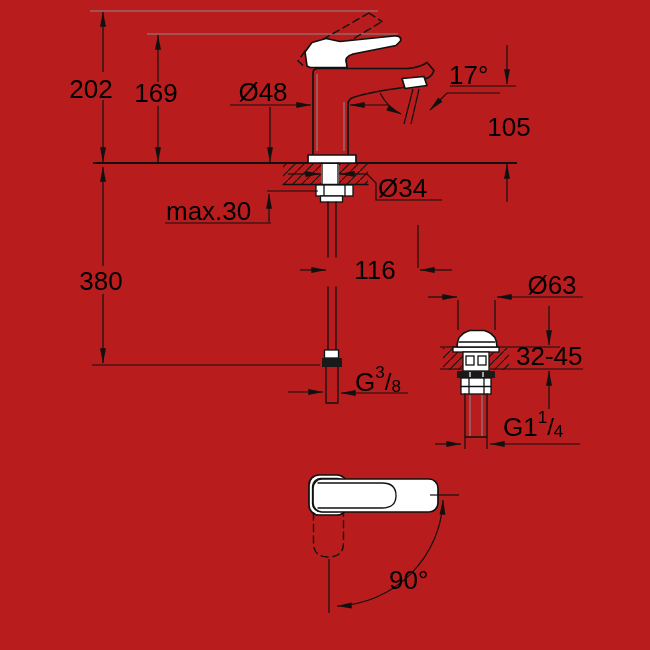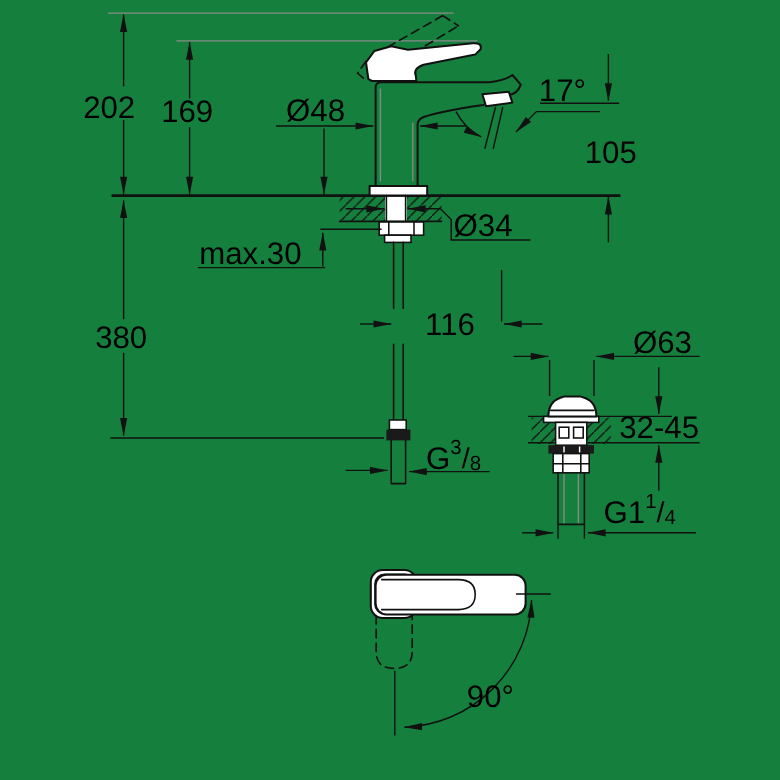--- a/index.html
+++ b/index.html
@@ -1,16 +1,16 @@
 <!DOCTYPE html>
 <html><head>
 <meta charset="utf-8">
 <style>
   html,body{margin:0;padding:0;background:#fff;}
-  .wrap{position:relative;width:650px;height:650px;background:#15803d;overflow:hidden;}
+  .wrap{position:relative;width:650px;height:650px;background:#b91c1c;overflow:hidden;}
   svg{display:block;}
   svg text{font-family:"Liberation Sans","DejaVu Sans",sans-serif;fill:#000;}
   .dimtxt{font-size:26px;}
   .sup{font-size:17px;}
   .slash{font-size:24px;}
   .outline{stroke:#111;fill:none;stroke-width:1.7;stroke-linejoin:round;stroke-linecap:round;}
   .thin{stroke:#111;fill:none;stroke-width:1.3;stroke-linecap:round;}
   .dim{stroke:#111;fill:none;stroke-width:1.2;}
   .ref{stroke:#8a8a8a;fill:none;stroke-width:1.1;}
   .dash{stroke:#111;fill:none;stroke-width:1.4;stroke-dasharray:7 4.5;stroke-linecap:round;}

